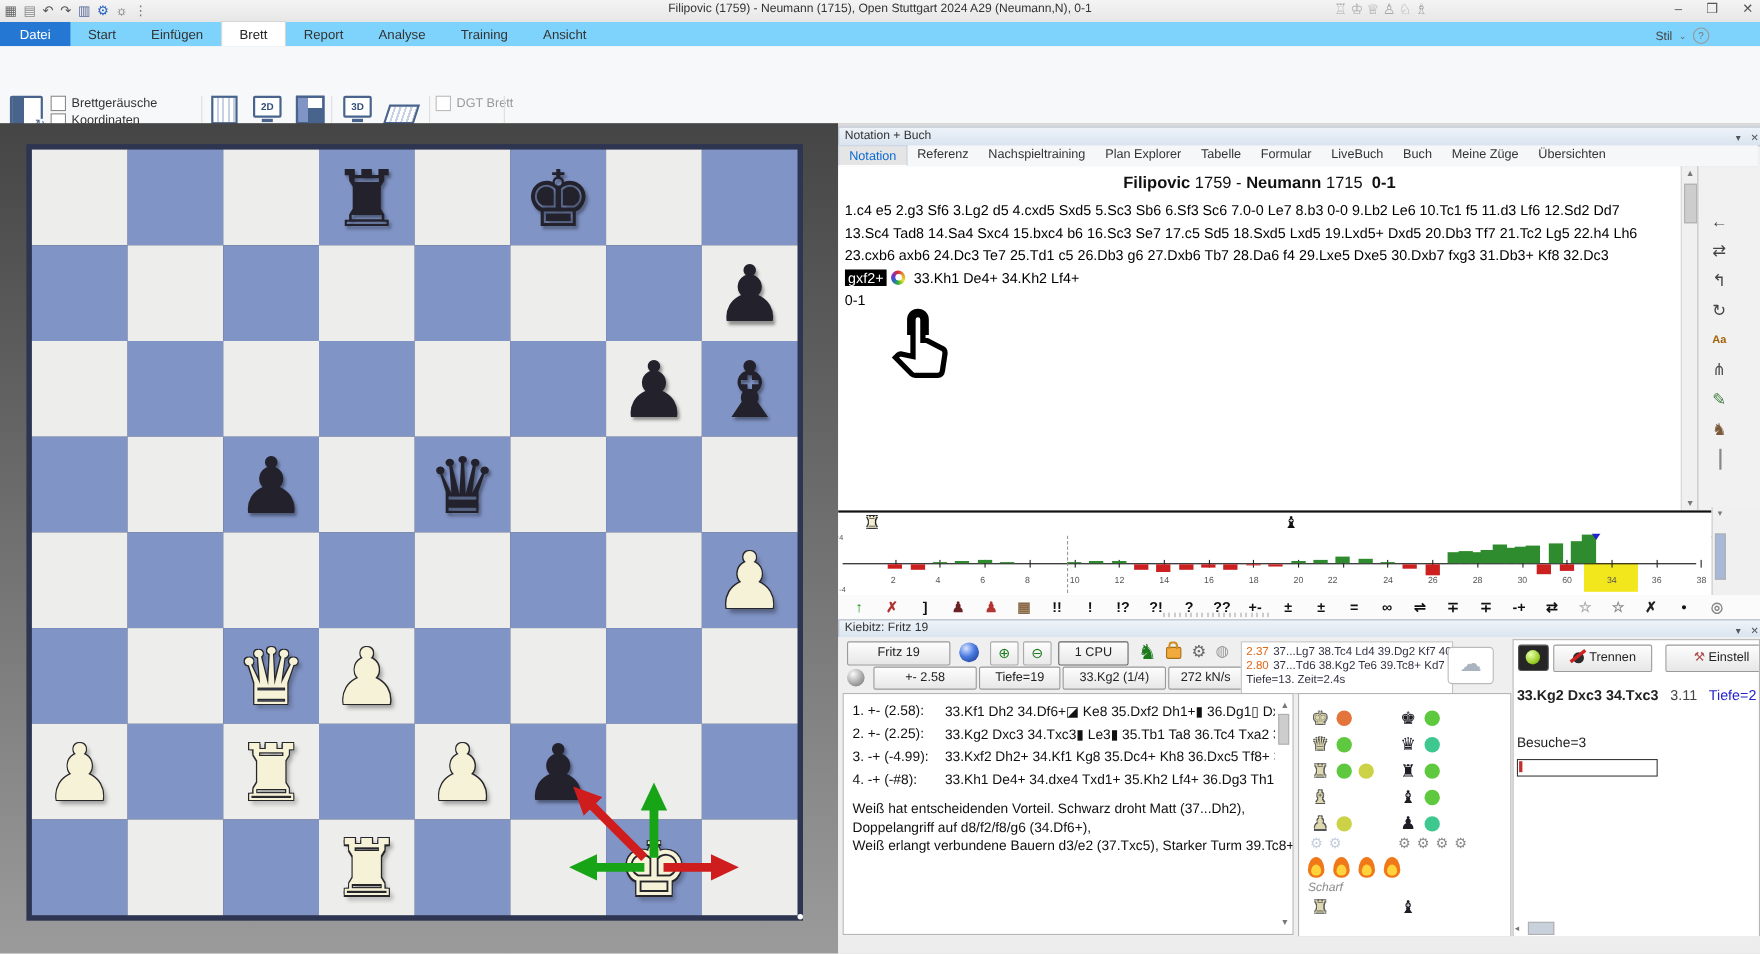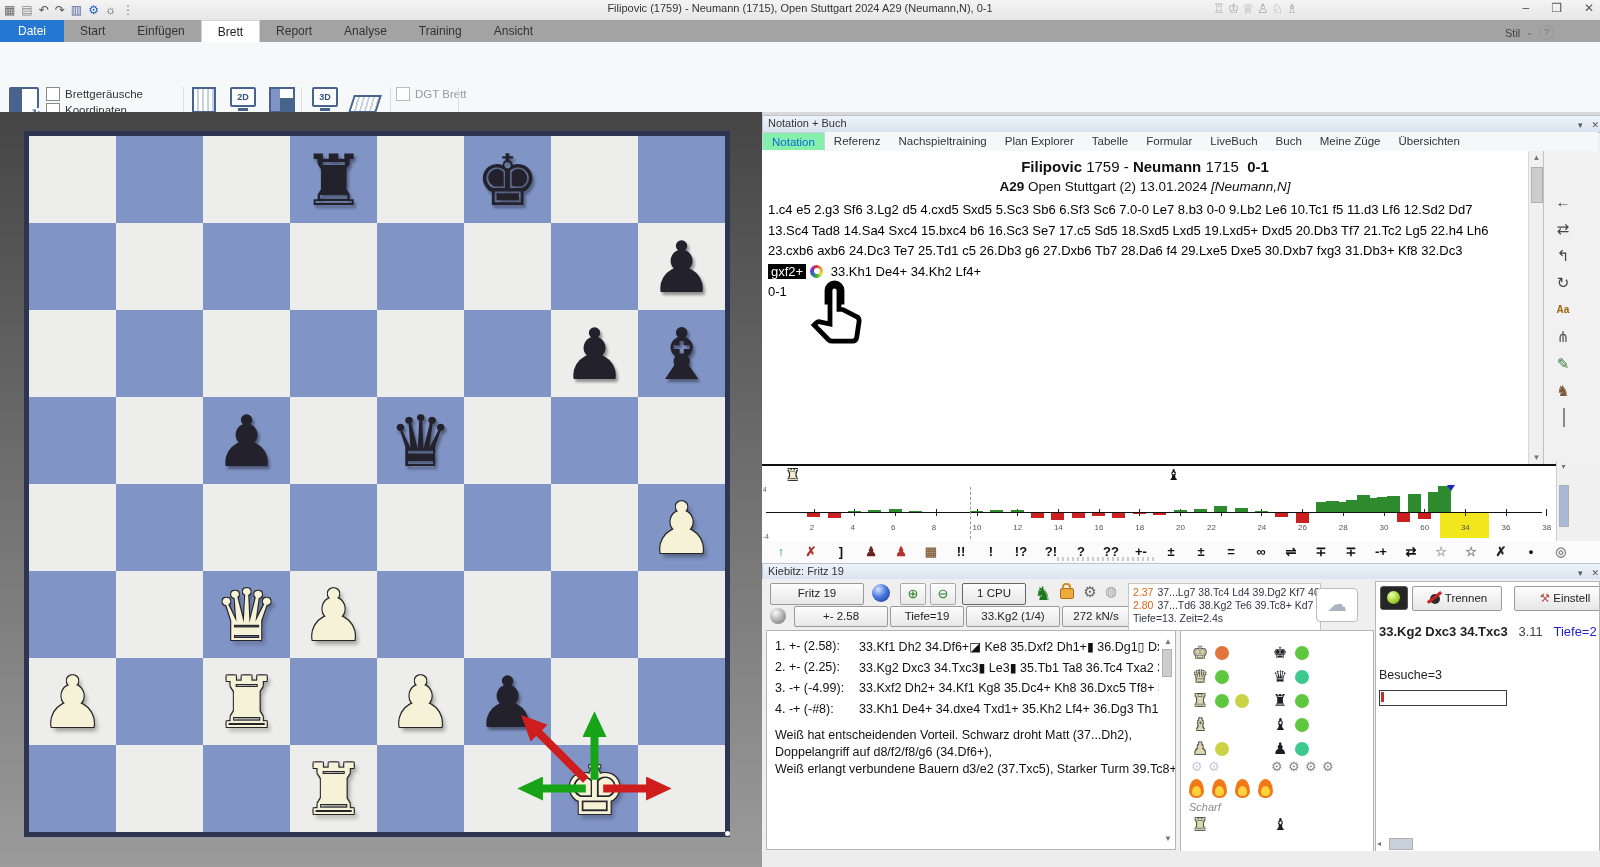--- a/index.html
+++ b/index.html
@@ -10,21 +10,21 @@
   .titlebar{left:0;top:0;width:1600px;height:20px;background:linear-gradient(#f4f4f4,#e6e6e6);border-bottom:1px solid #d0d0d0;}
   .qat{left:2px;top:1px;height:18px;display:flex;align-items:center;gap:6px;padding-left:2px;}
   .qat span{font-size:12px;line-height:18px;}
   .win-title{left:300px;top:2px;width:1000px;text-align:center;font-size:11px;color:#333;white-space:nowrap;}
   .tb-pieces{left:1213px;top:1px;font-size:13px;color:#a8a8a8;letter-spacing:3px;}
   .win-btns{right:6px;top:1px;display:flex;gap:22px;color:#555;font-size:12px;}
   .stil{left:1505px;top:25px;font-size:11px;color:#444;display:flex;gap:6px;align-items:center;}
   .helpcirc{display:inline-block;width:13px;height:13px;border:1px solid #999;border-radius:50%;text-align:center;line-height:13px;font-size:9px;color:#777;}
 
   
-  .menurow{left:0;top:20px;width:1600px;height:22px;background:#a3a3a3;border-bottom:1px solid #e2e2e2;display:flex;align-items:flex-start;}
+  .menurow{left:0;top:20px;width:1600px;height:22px;background:#7dd3fc;border-bottom:1px solid #e2e2e2;display:flex;align-items:flex-end;}
   .mtab{padding:0 16px;line-height:22px;font-size:12px;color:#333;}
   .mtab.file{background:#2478d4;color:#fff;padding:0 18px;}
   .mtab.active{background:#fff;border:1px solid #d5d5d5;border-bottom:none;color:#222;}
   .ribbon{left:0;top:42px;width:1600px;height:70px;background:#f7f8f9;border-bottom:1px solid #d5d5d5;}
   .rsep{top:45px;width:1px;height:62px;background:#ddd;}
   .rgrouplabel{top:96px;font-size:10.5px;color:#777;text-align:center;}
   .bigbtn{left:5px;top:45px;width:38px;height:60px;text-align:center;font-size:10.5px;color:#333;line-height:12px;}
   .bd-icon{position:relative;width:26px;height:24px;margin:0 auto 3px auto;border:2px solid #49648c;border-radius:2px;background:linear-gradient(90deg,#49648c 0 11px,#fff 11px);}
   .bd-icon .rot{position:absolute;right:-4px;bottom:-5px;font-size:11px;color:#49648c;background:#f7f8f9;line-height:10px;}
   .chk{position:absolute;display:flex;align-items:center;gap:5px;font-size:11.5px;color:#333;}
@@ -51,21 +51,21 @@
   .pc.w{color:#f6f2d8;text-shadow:-1px -1px 0 #26262a,1px -1px 0 #26262a,-1px 1px 0 #26262a,1px 1px 0 #26262a,3px 4px 4px rgba(0,0,0,.35);}
   .pc.b{color:#23222c;text-shadow:2px 3px 3px rgba(0,0,0,.4);}
   .board svg{position:absolute;left:5px;top:5px;pointer-events:none;}
   .bdot{left:725px;top:831px;width:5px;height:5px;border-radius:50%;background:#fff;}
 
   
   .panelhead{height:16px;background:linear-gradient(#eef3f9,#d9e4f0);border:1px solid #b9c4d2;font-size:11px;color:#333;line-height:15px;padding-left:5px;}
   .ph-btns{position:absolute;right:5px;top:2px;font-size:9px;color:#555;display:flex;gap:9px;}
   .tabsrow{background:#f6f7f8;border-bottom:1px solid #c9d3e0;display:flex;font-size:11.5px;}
   .ntab{padding:3px 9px 2px 9px;color:#333;}
-  .ntab.active{background:#86efac;border:1px solid #c9d3e0;border-bottom:1px solid #fff;color:#0a6ad6;}
+  .ntab.active{background:#e5e5e5;border:1px solid #c9d3e0;border-bottom:1px solid #fff;color:#0a6ad6;}
 
   
   .notecontent{left:762px;top:151px;width:766px;height:313px;background:#fff;overflow:hidden;}
   .gamehdr{text-align:center;font-size:15px;color:#111;margin-top:7px;}
   .gamehdr b{font-weight:bold;}
   .gamehdr2{text-align:center;font-size:13.5px;color:#111;margin-top:4px;}
   .moves{font-size:13px;color:#000;line-height:20.5px;padding:6px 6px 0 6px;}
   .mline{white-space:nowrap;overflow:hidden;}
   .curmove{background:#000;color:#fff;padding:0 3px;}
   .lb-ring{display:inline-block;vertical-align:-2px;width:13px;height:13px;border-radius:50%;margin:0 4px;background:conic-gradient(#e03030,#e0a030,#e8e030,#30b030,#3060d0,#8030c0,#e03030);position:relative;}
@@ -404,25 +404,20 @@
     </div>
 
   <div class="abs notecontent">
     <div class="gamehdr">
       <b>Filipovic</b>
       <span>1759</span>
       <span>-</span>
       <b>Neumann</b>
       <span>1715</span>&nbsp;
       <b>0-1</b>
-    </div>
-    <div class="gamehdr2">
-      <b>A29</b>
-      <span>Open Stuttgart (2) 13.01.2024</span>
-      <i>[Neumann,N]</i>
     </div>
     <div class="moves" id="movesblock">
         <div class="mline">1.c4 e5 2.g3 Sf6 3.Lg2 d5 4.cxd5 Sxd5 5.Sc3 Sb6 6.Sf3 Sc6 7.0-0 Le7 8.b3 0-0 9.Lb2 Le6 10.Tc1 f5 11.d3 Lf6 12.Sd2 Dd7</div>
         <div class="mline">13.Sc4 Tad8 14.Sa4 Sxc4 15.bxc4 b6 16.Sc3 Se7 17.c5 Sd5 18.Sxd5 Lxd5 19.Lxd5+ Dxd5 20.Db3 Tf7 21.Tc2 Lg5 22.h4 Lh6</div>
         <div class="mline">23.cxb6 axb6 24.Dc3 Te7 25.Td1 c5 26.Db3 g6 27.Dxb6 Tb7 28.Da6 f4 29.Lxe5 Dxe5 30.Dxb7 fxg3 31.Db3+ Kf8 32.Dc3</div>
         <div class="mline"><span class="curmove">gxf2+</span><span class="lb-ring"><i></i></span><span> 33.Kh1 De4+ 34.Kh2 Lf4+</span></div>
         <div class="mline">0-1</div>
       </div>
   </div>
 

